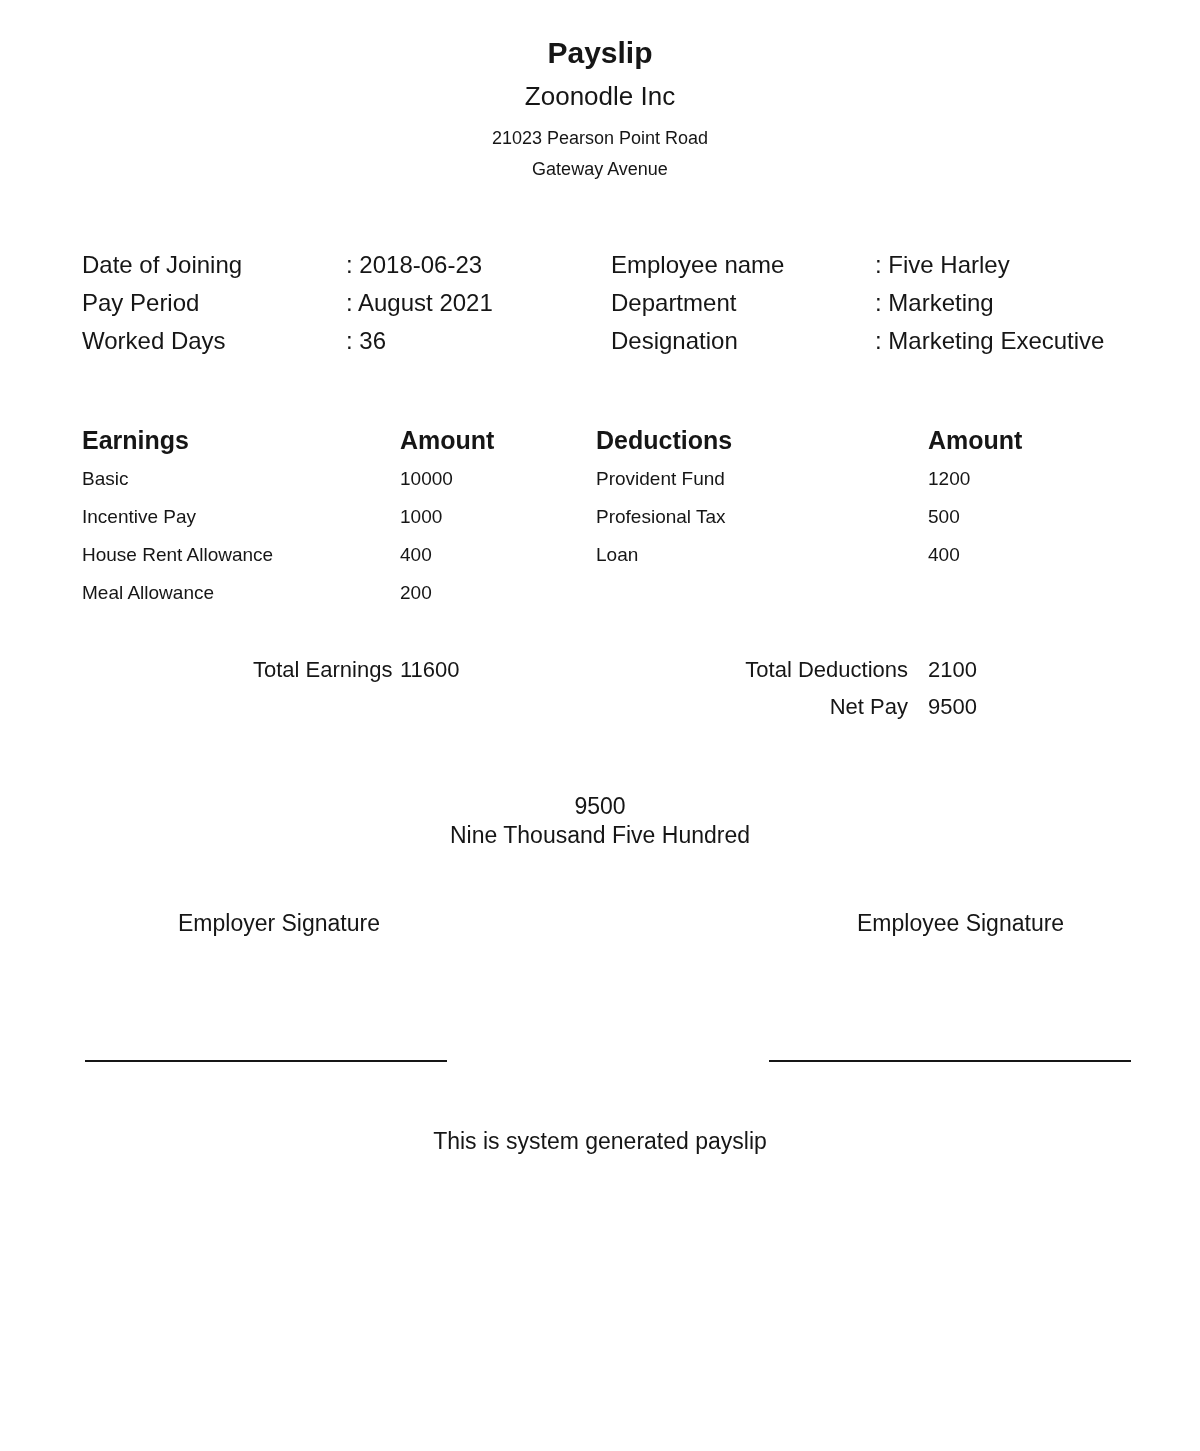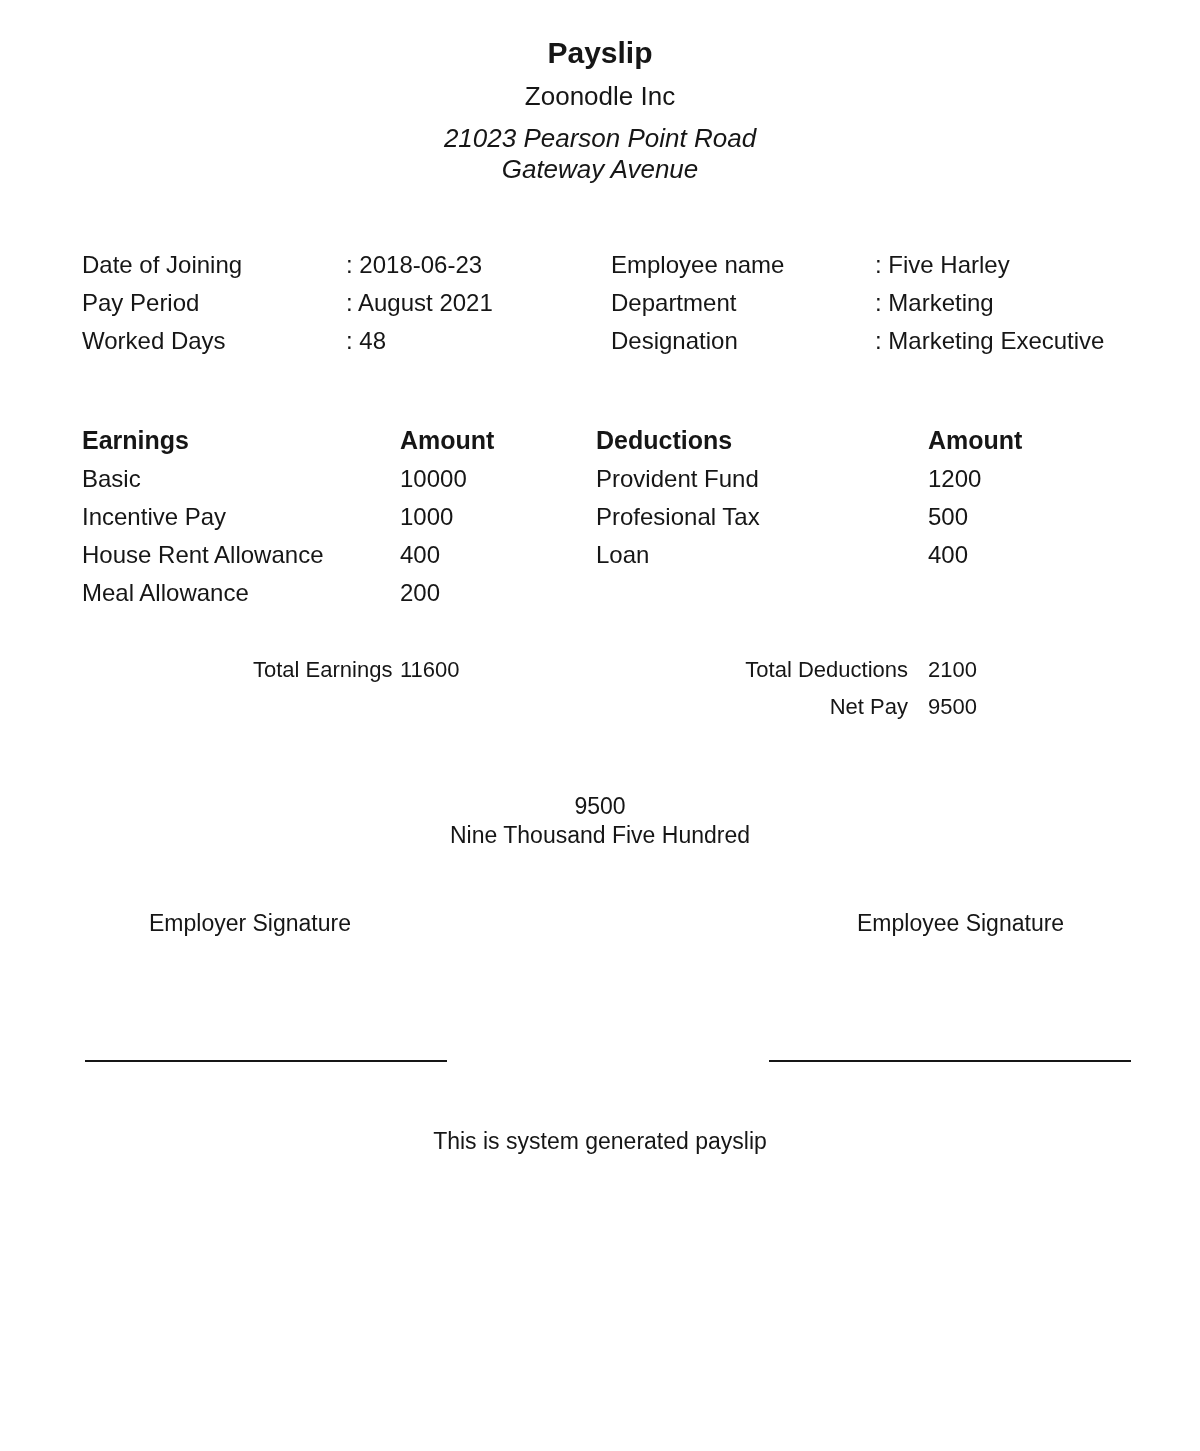--- a/index.html
+++ b/index.html
@@ -11,51 +11,51 @@
     color:#161616;
     font-family:"Liberation Sans", sans-serif;
     overflow:hidden;
     margin-top:8px;
   }
 
   
   .header { position:absolute; top:26px; left:0; width:100%; text-align:center; }
   .title   { font-size:30px; font-weight:700; line-height:38px; }
   .company { font-size:26px; line-height:36px; margin-top:6px; }
-  .address { font-size:26px; line-height:31px; margin-top:9px;font-style:italic; }
+  .address { font-size:18px; line-height:31px; margin-top:9px; }
 
   
   .info { position:absolute; top:238px; left:82px; width:1036px; display:flex; font-size:24px; }
   .info-col-left  { width:529px; flex-shrink:0; }
   .info-col-right { flex:1; }
   .info-row   { display:flex; line-height:38px; }
   .info-label { width:264px; flex-shrink:0; }
 
   
   .grid-row { display:grid; grid-template-columns:318px 180px 16px 332px 169px; }
   .table  { position:absolute; top:412px; left:82px; width:1015px; }
   .thead  { line-height:40px; font-size:25px; font-weight:700; }
   .amt-h  { padding-right:70px; }
-  .body-row { line-height:38px; font-size:24px; }
+  .body-row { line-height:38px; font-size:19px; }
   .c2, .c5 { text-align:left; }
 
   
   .totals { position:absolute; top:643px; left:82px; width:1015px; font-size:22px; }
   .totals-row1 { line-height:38px; }
   .totals-row2 { line-height:35px; }
   .te-label { padding-left:171px; }
   .td-label { text-align:right; padding-right:20px; }
 
   
   .networds { position:absolute; top:784px; left:0; width:100%; text-align:center;
               font-size:23px; line-height:29px; }
 
   
   .sig-label { position:absolute; top:903px; font-size:23px; line-height:25px; }
-  .sig-employer { left:149px;text-align:center; }
+  .sig-employer { left:178px;text-align:center; }
   .sig-employee { left:857px; }
   .sig-line { position:absolute; top:1052px; width:362px; border-top:2px solid #161616; }
   .sig-line-left  { left:85px; }
   .sig-line-right { left:769px; }
 
   
   .footer { position:absolute; top:1120px; left:0; width:100%; text-align:center;
             font-size:23px; line-height:27px; }
 </style>
 </head>
@@ -77,21 +77,21 @@
       <div class="info-row">
         <span class="info-label">Date of Joining</span>
         <span class="info-value">: 2018-06-23</span>
       </div>
       <div class="info-row">
         <span class="info-label">Pay Period</span>
         <span class="info-value">: August 2021</span>
       </div>
       <div class="info-row">
         <span class="info-label">Worked Days</span>
-        <span class="info-value">: 48</span>
+        <span class="info-value">: 36</span>
       </div>
     </div>
     <div class="info-col-right">
       <div class="info-row">
         <span class="info-label">Employee name</span>
         <span class="info-value">: Five Harley</span>
       </div>
       <div class="info-row">
         <span class="info-label">Department</span>
         <span class="info-value">: Marketing</span>

